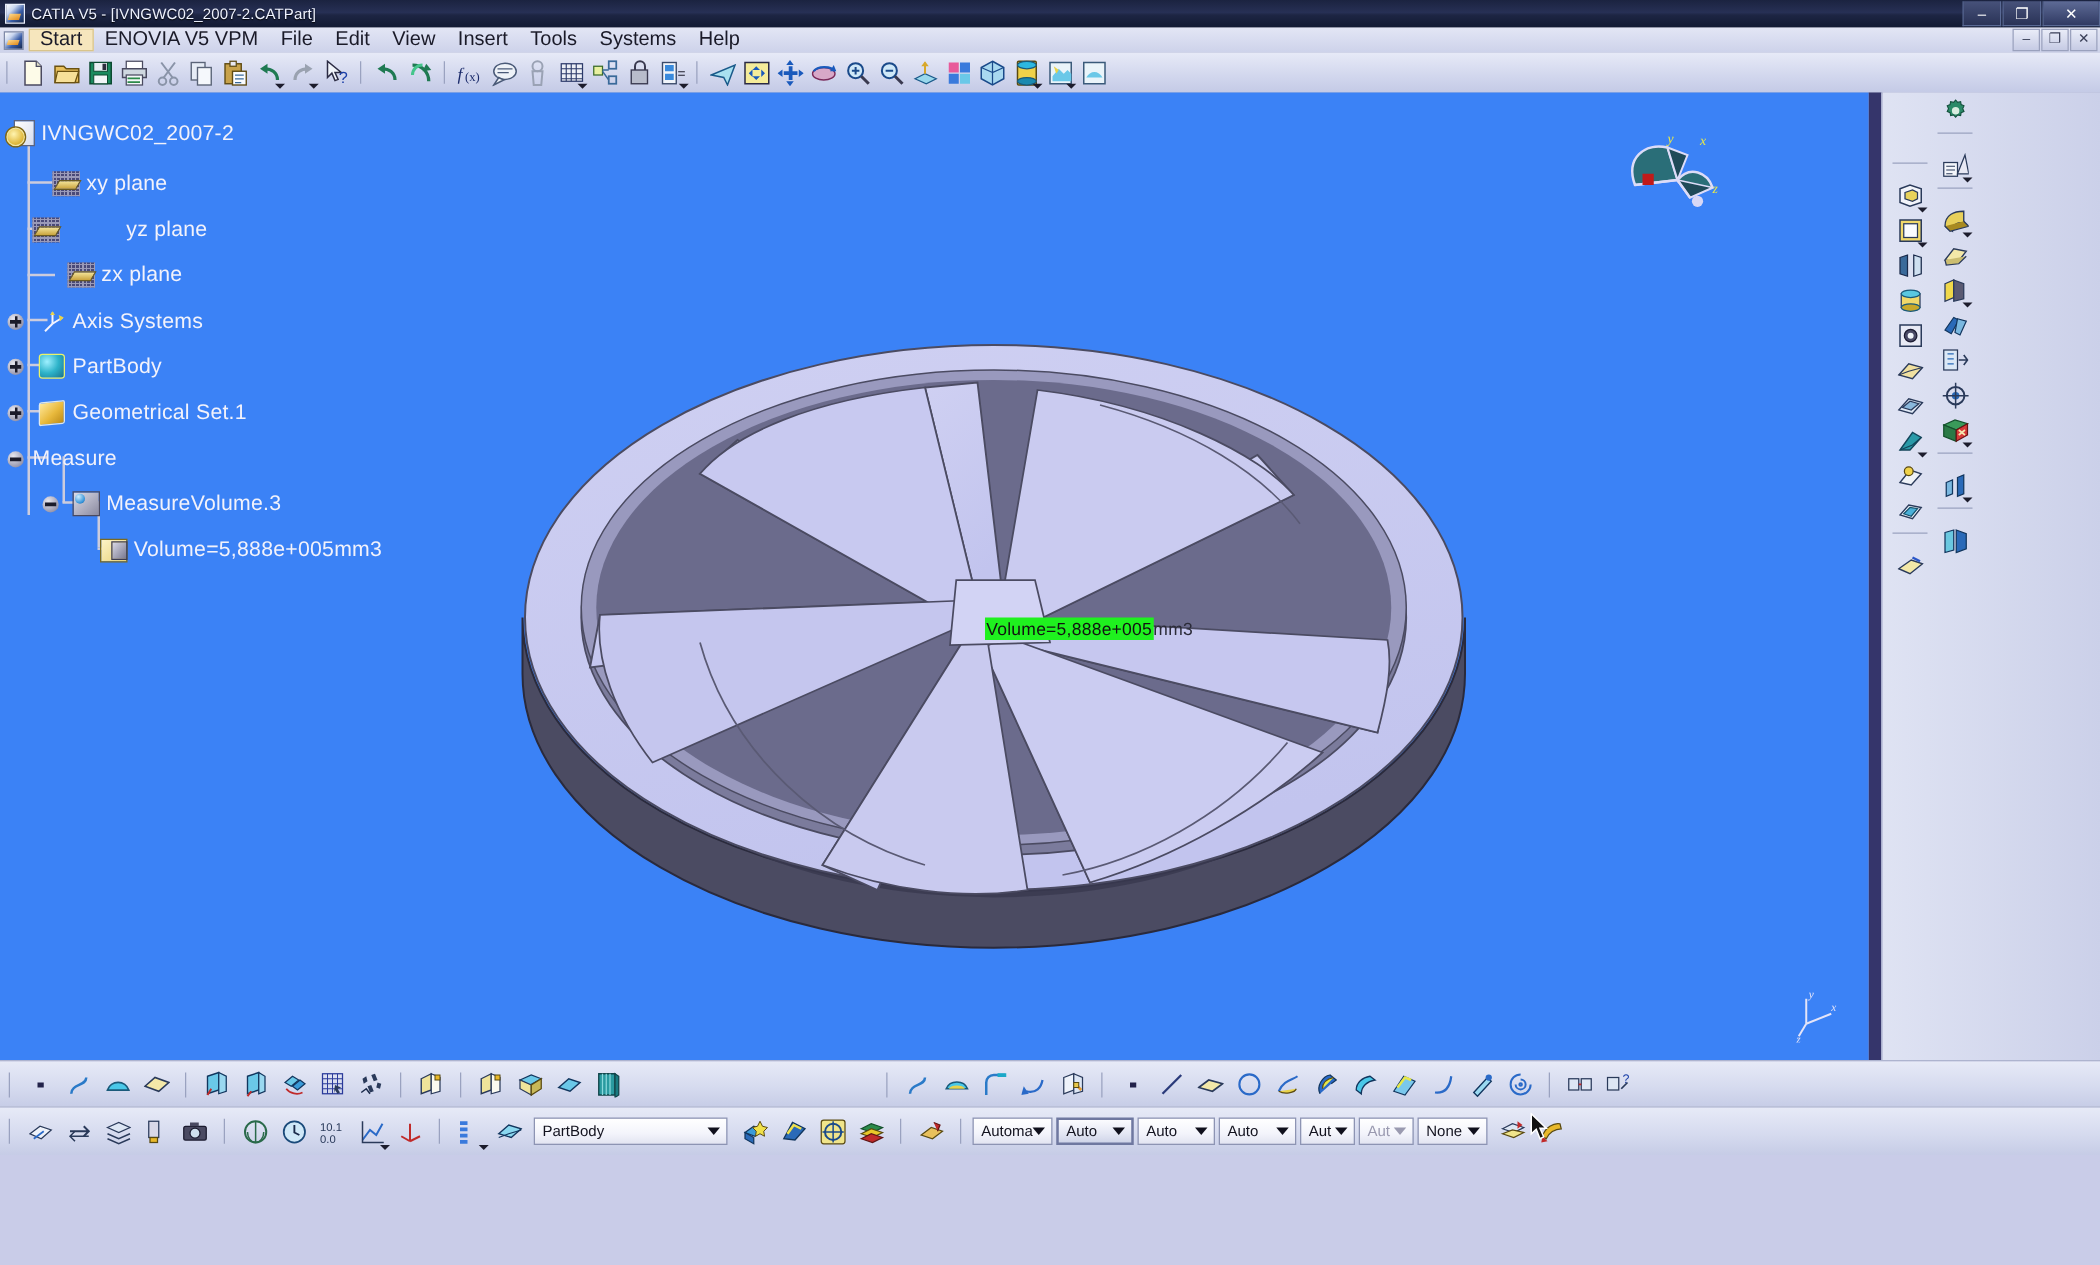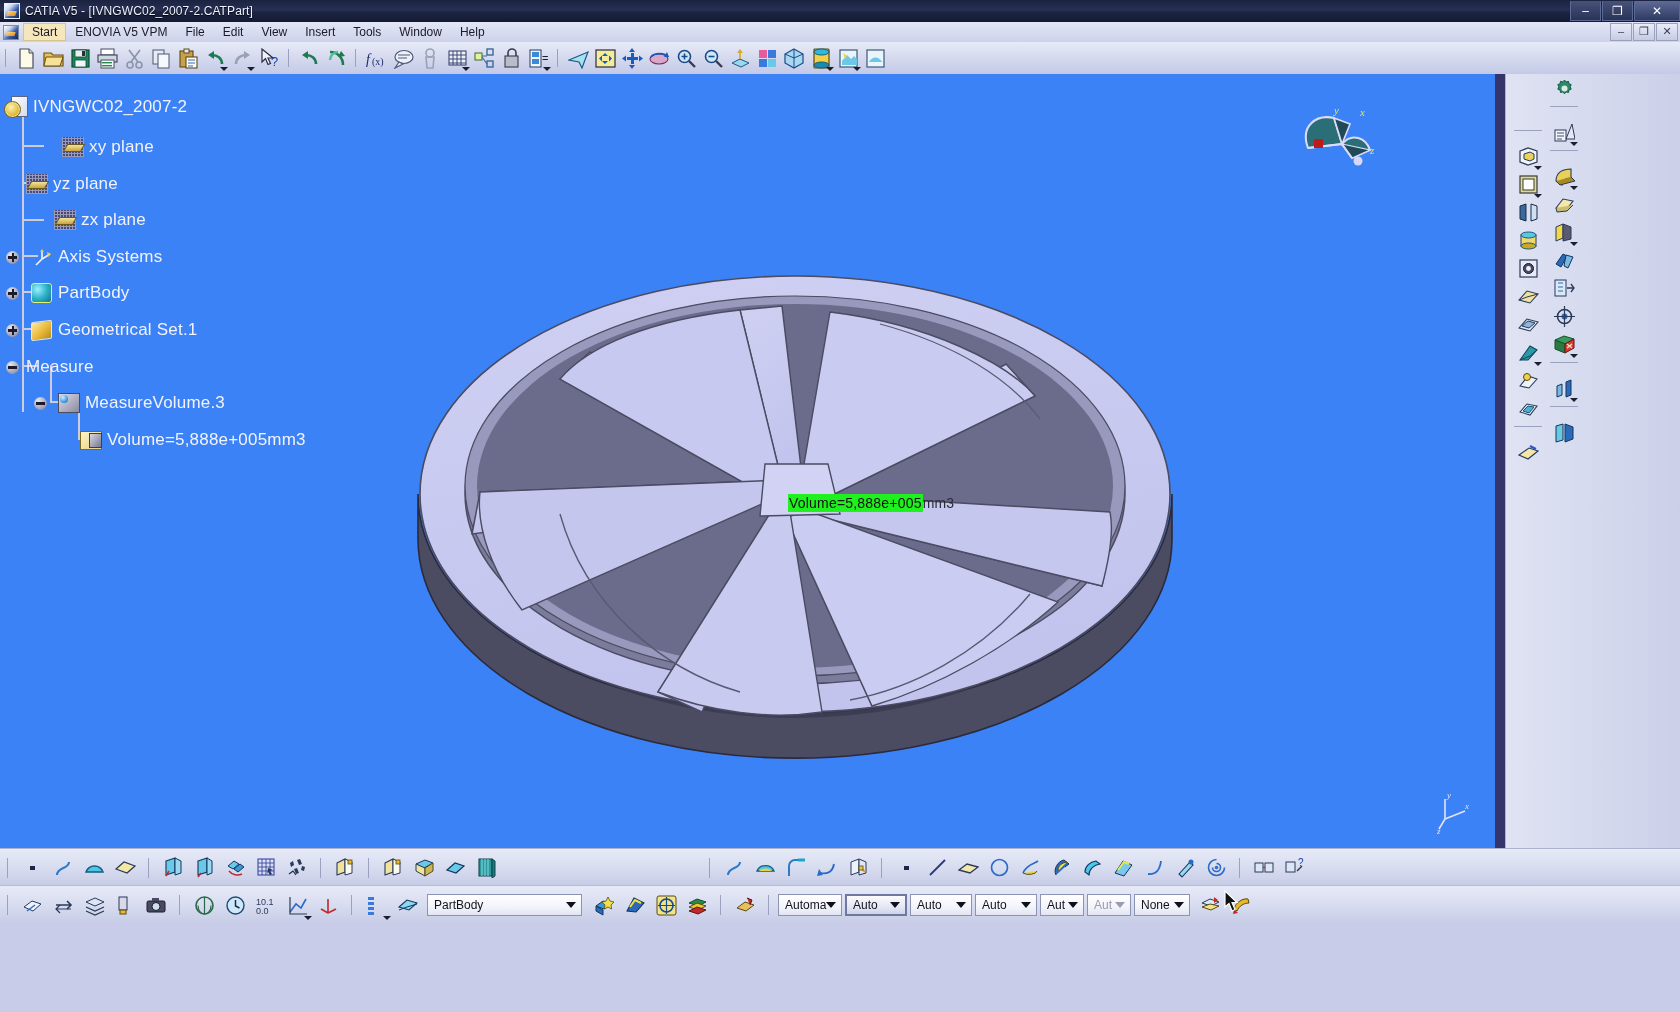--- a/index.html
+++ b/index.html
@@ -61,21 +61,21 @@
   .menubar .appico {
     width: 16px; height: 15px; margin: 0 4px 0 3px;
     background: linear-gradient(135deg,#fdfdfd 0%,#c9d6f0 30%,#3a5ea8 60%,#15284e 100%);
     border: 1px solid #7f8aa8; box-sizing: border-box; position: relative;
   }
   .menubar .appico:after{
     content:""; position:absolute; left:2px; top:6px; width:9px; height:4px;
     background: linear-gradient(to bottom right,#ffd98a,#e08a1c); transform: skewX(-18deg);
   }
   .mi {
-    font-size: 12px; color: #1a1a28; padding: 2px 9px; white-space: nowrap;
+    font-size: 16px; color: #1a1a28; padding: 2px 9px; white-space: nowrap;
     line-height: 14px;
   }
   .mi.start { background: #f6e6bd; border: 1px solid #d9c48a; padding: 1px 8px; }
   .menubar .winbtns { margin-left: auto; display: flex; padding-right: 2px; }
   .wbtn {
     width: 20px; height: 16px; margin-left: 1px;
     border: 1px solid #9aa1bd; background: linear-gradient(to bottom,#e9ecf8,#c6cbe4);
     color: #3a3f58; font-size: 11px; line-height: 14px; text-align: center;
   }
 
@@ -306,21 +306,21 @@
 
   <div class="menubar">
     <div class="appico"></div>
     <div class="mi start">Start</div>
     <div class="mi">ENOVIA V5 VPM</div>
     <div class="mi">File</div>
     <div class="mi">Edit</div>
     <div class="mi">View</div>
     <div class="mi">Insert</div>
     <div class="mi">Tools</div>
-    <div class="mi">Window</div>
+    <div class="mi">Systems</div>
     <div class="mi">Help</div>
     <div class="winbtns">
       <div class="wbtn">–</div>
       <div class="wbtn">❐</div>
       <div class="wbtn">✕</div>
     </div>
   </div>
 
   <div class="toolbar-top">
     <div class="tsep"></div>
@@ -567,26 +567,26 @@
       <div class="tline" style="left:78px; top:356px; width:14px; height:1.5px;"></div>
 
       <div class="trow" style="left:4px; top:14px;">
         <div class="ic-doc">
           <div class="pg"></div>
             <div class="gear"></div>
         </div>
         <span class="tlabel">IVNGWC02_2007-2</span>
       </div>
 
-      <div class="trow" style="left:34px; top:55px;padding-left:28px;">
+      <div class="trow" style="left:14px; top:55px;padding-left:28px;">
         <div class="ic-plane"></div>
         <span class="tlabel">xy plane</span>
       </div>
 
-      <div class="trow" style="left:26px; top:92px;">
+      <div class="trow" style="left:26px; top:92px;gap:48px;">
         <div class="ic-plane"></div>
         <span class="tlabel">yz plane</span>
       </div>
 
       <div class="trow" style="left:26px; top:128px;padding-left:28px;">
         <div class="ic-plane"></div>
         <span class="tlabel">zx plane</span>
       </div>
 
       <div class="trow" style="left:6px; top:165px;">

